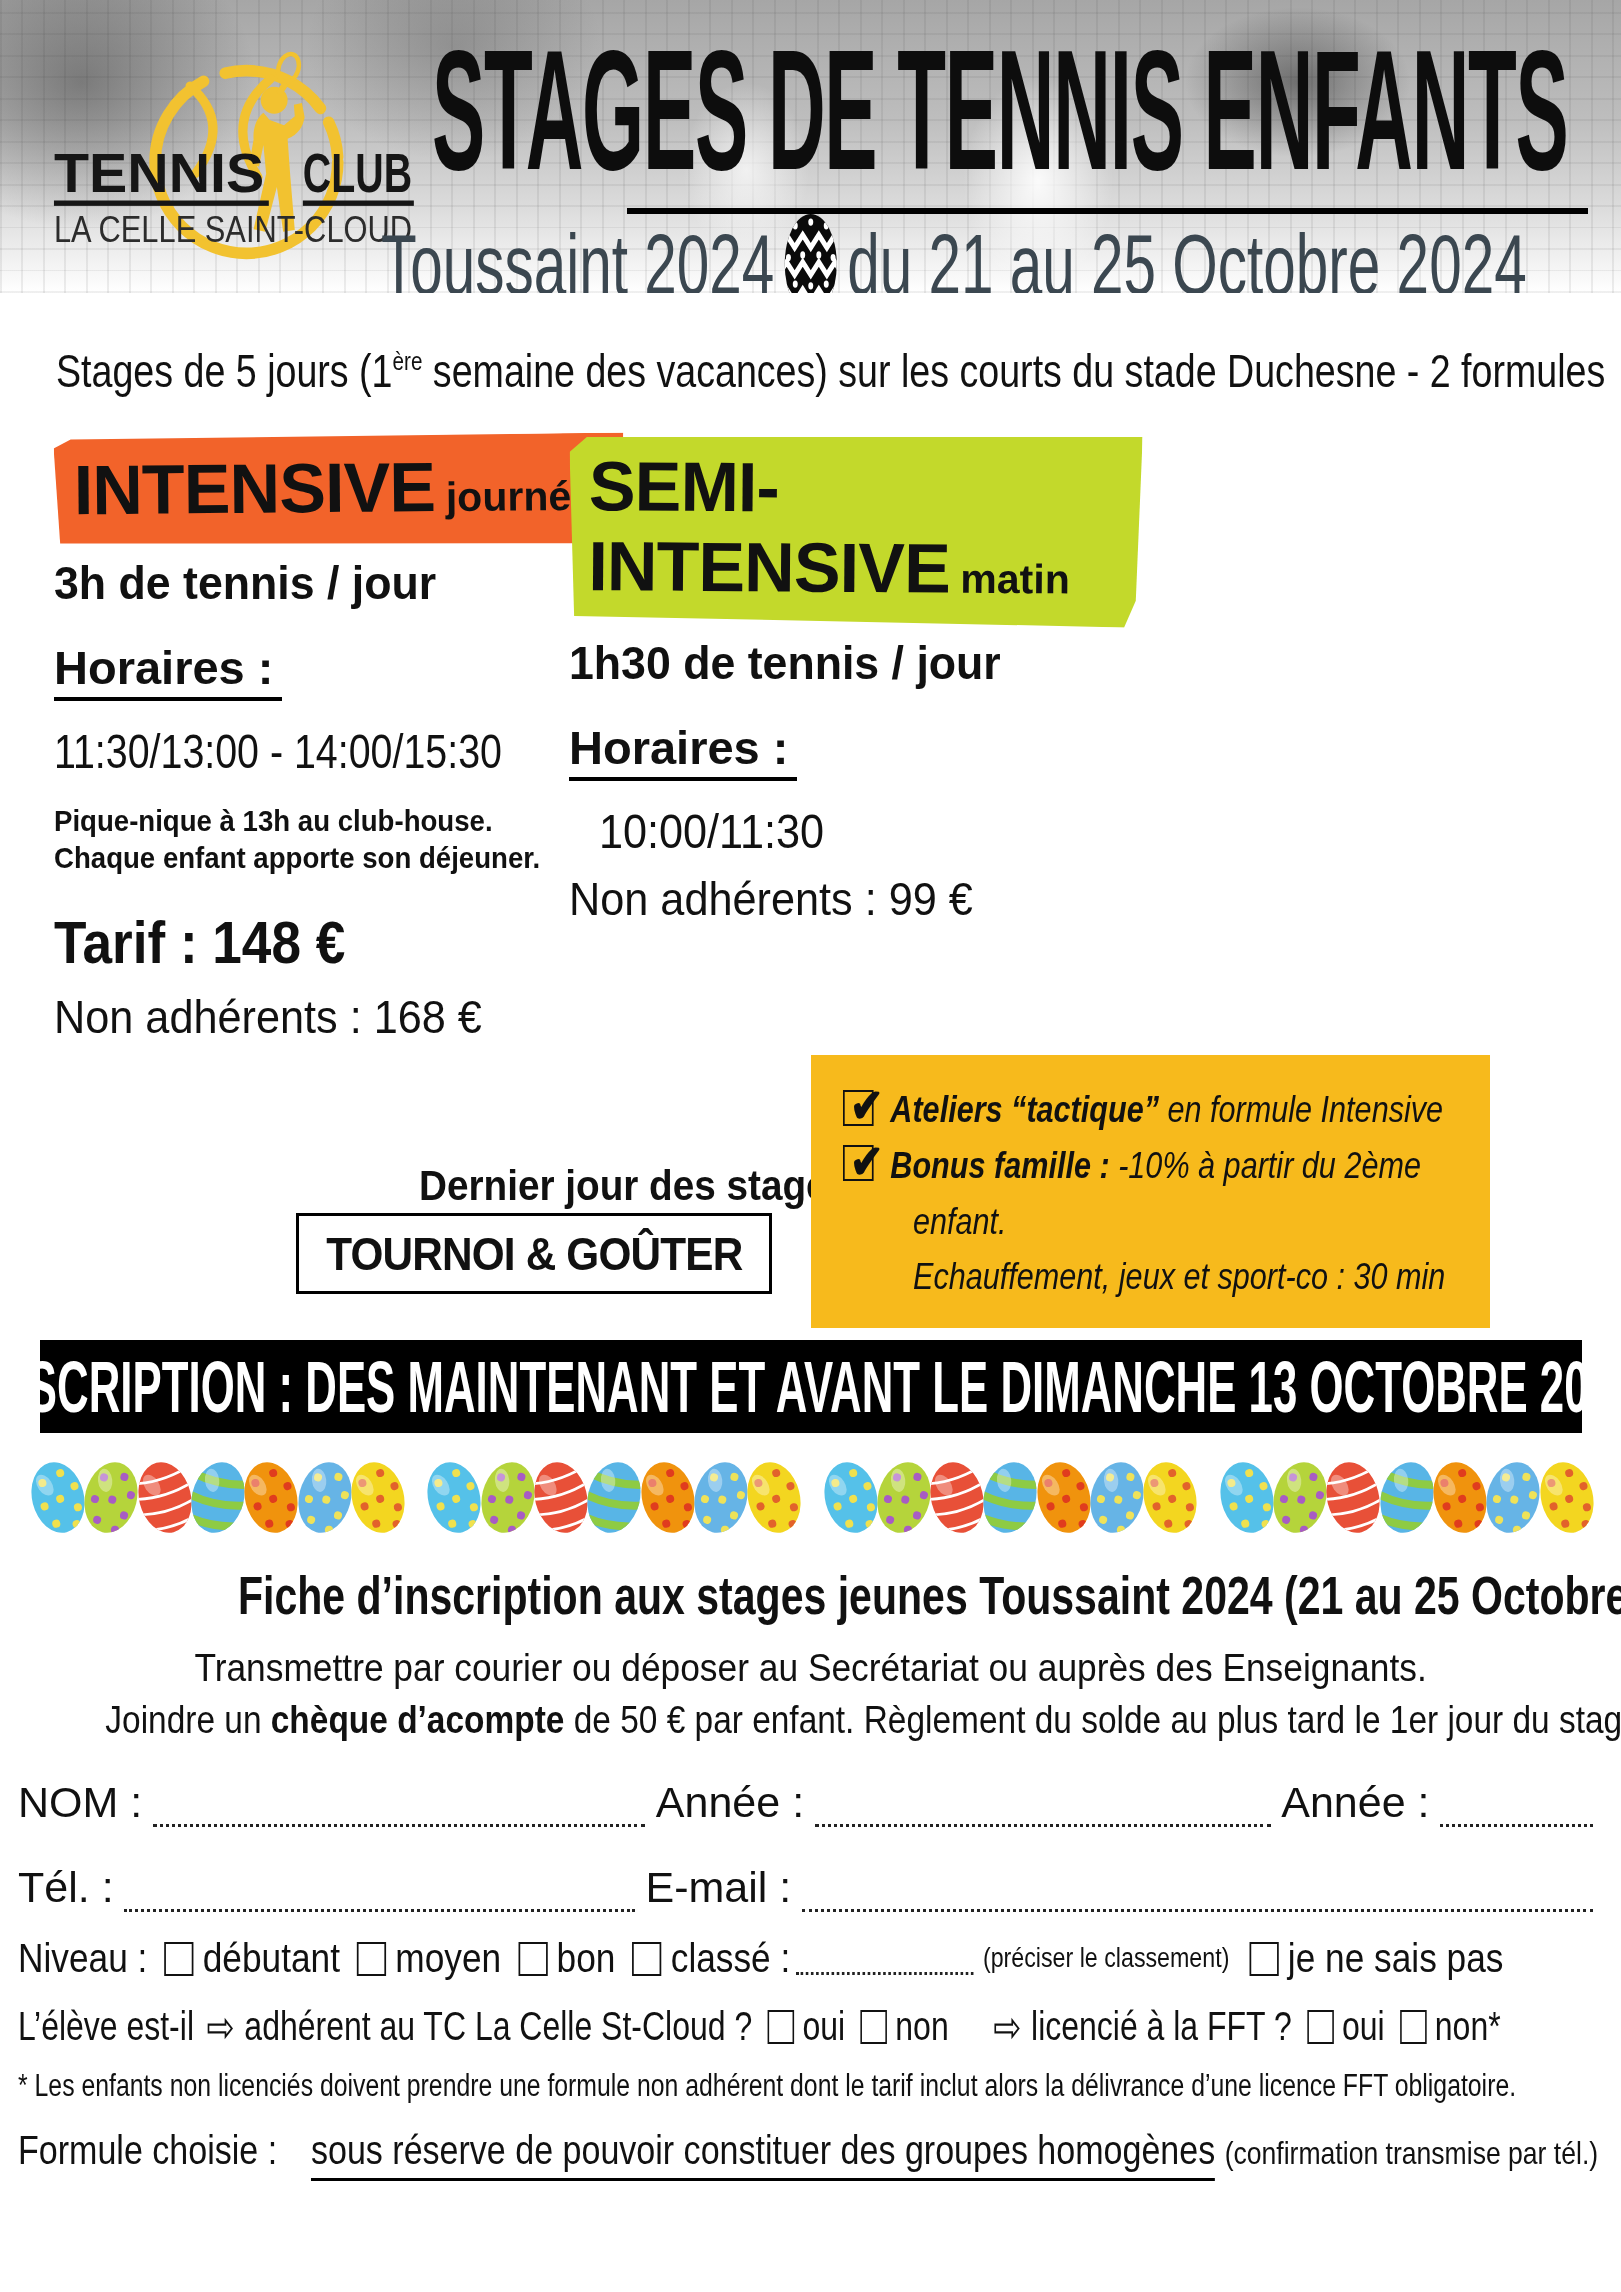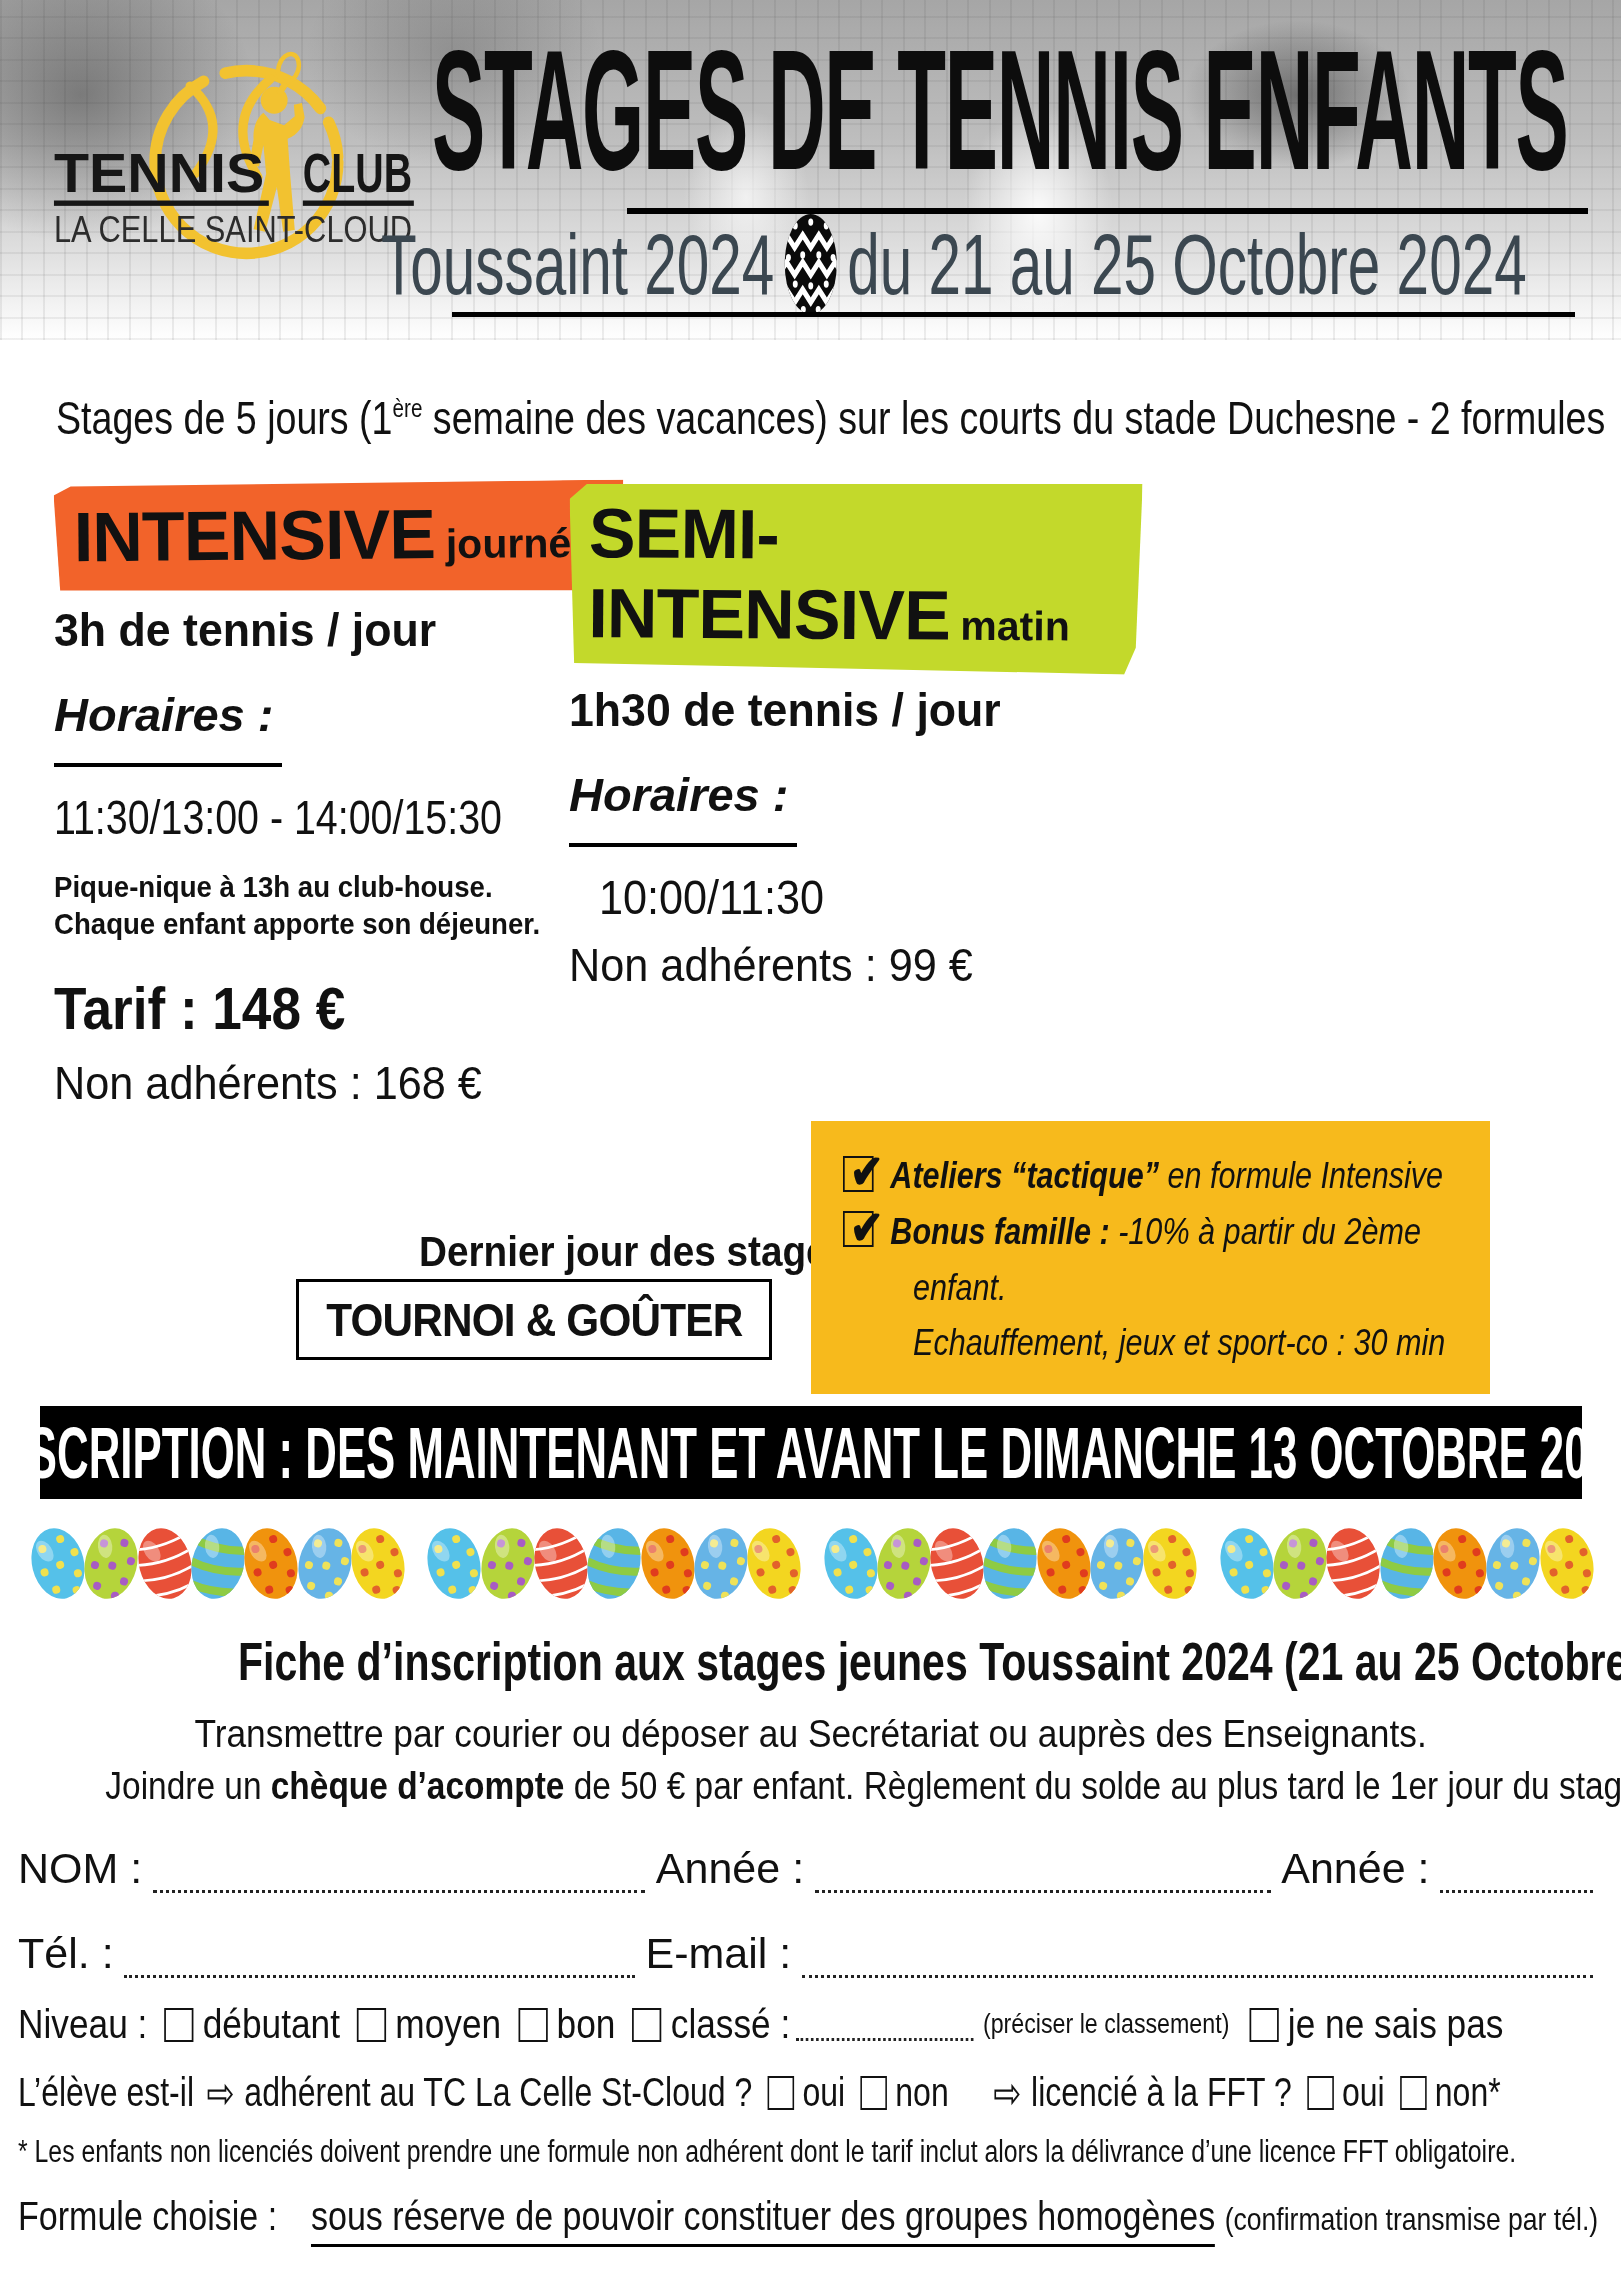--- a/index.html
+++ b/index.html
@@ -5,21 +5,21 @@
   html,body{margin:0;padding:0;background:#777;}
   .page{width:1622px;height:2293px;margin:0 auto;background:#fff;position:relative;
         font-family:"Liberation Sans",sans-serif;color:#111;overflow:hidden;}
 
   
   .cx{display:inline-block;white-space:nowrap;transform-origin:left center;transform:scaleX(var(--sx,1));}
   .cxc{display:inline-block;white-space:nowrap;transform-origin:center center;transform:scaleX(var(--sx,1));}
   .center{text-align:center;}
 
   
-  .hero{position:relative;height:340px;overflow:hidden;background:
+  .hero{position:relative;height:293px;overflow:hidden;background:
     radial-gradient(161px 107px at 80% 28%, rgba(25,25,25,.45), transparent 70%),
     radial-gradient(107px 152px at 64% 62%, rgba(255,255,255,.9), transparent 70%),
     radial-gradient(90px 125px at 46% 58%, rgba(252,252,252,.75), transparent 70%),
     radial-gradient(233px 197px at 5% 28%, rgba(40,40,40,.42), transparent 75%),
     radial-gradient(197px 152px at 28% 16%, rgba(80,80,80,.32), transparent 75%),
     repeating-linear-gradient(90deg, rgba(60,60,60,.09) 0 1.8px, transparent 1.8px 21.5px),
     repeating-linear-gradient(0deg, rgba(60,60,60,.08) 0 1.8px, transparent 1.8px 21.5px),
     linear-gradient(180deg,#a6a6a6 0%,#bdbdbd 40%,#dddddd 72%,#ffffff 100%);}
   .hero-title{position:absolute;left:432px;top:25px;margin:0;font-size:170px;line-height:1;
     font-weight:bold;letter-spacing:-2.7px;color:#0d0d0d;}
@@ -38,21 +38,21 @@
   .columns{display:flex;margin:36px 0 0 54px;}
   .col-int{width:515px;flex:none;}
   .col-semi{width:573px;flex:none;}
   .hl{display:inline-block;padding:12.5px 30px 18px 19.7px;transform:rotate(-.5deg);
       clip-path:polygon(0 10%,3% 2%,100% 0,99% 86%,97% 100%,1% 96%);}
   .hl.green{transform:rotate(.4deg);}
   .hl .big{font-size:70px;font-weight:bold;letter-spacing:-0.9px;}
   .hl .small{font-size:41px;font-weight:bold;margin-left:10.7px;}
   .f-sub{font-size:47px;font-weight:bold;margin-top:9px;}
   .f-horlab{font-size:47px;font-weight:bold;margin-top:30px;}
-  .f-horlab .u{display:inline-block;border-bottom:4.5px solid #000;padding:0 9px 21px 0;font-style:italic;}
+  .f-horlab .u{display:inline-block;border-bottom:4.5px solid #000;padding:0 9px 2px 0;}
   .f-hours{font-size:48px;margin-top:23px;}
   .f-note{font-size:30px;font-weight:bold;line-height:1.25;margin-top:23px;}
   .f-tarif{font-size:59px;font-weight:bold;margin-top:32px;}
   .f-nonadh{font-size:47px;margin-top:12.5px;}
 
   
   .band{position:relative;height:269px;margin-top:10.7px;}
   .tournoi-label{position:absolute;left:419px;top:106px;font-size:43px;font-weight:bold;}
   .tournoi-box{position:absolute;left:296px;top:158px;width:470px;height:75px;border:3.6px solid #000;
      display:flex;align-items:center;justify-content:center;font-size:47px;font-weight:bold;letter-spacing:-0.9px;}

